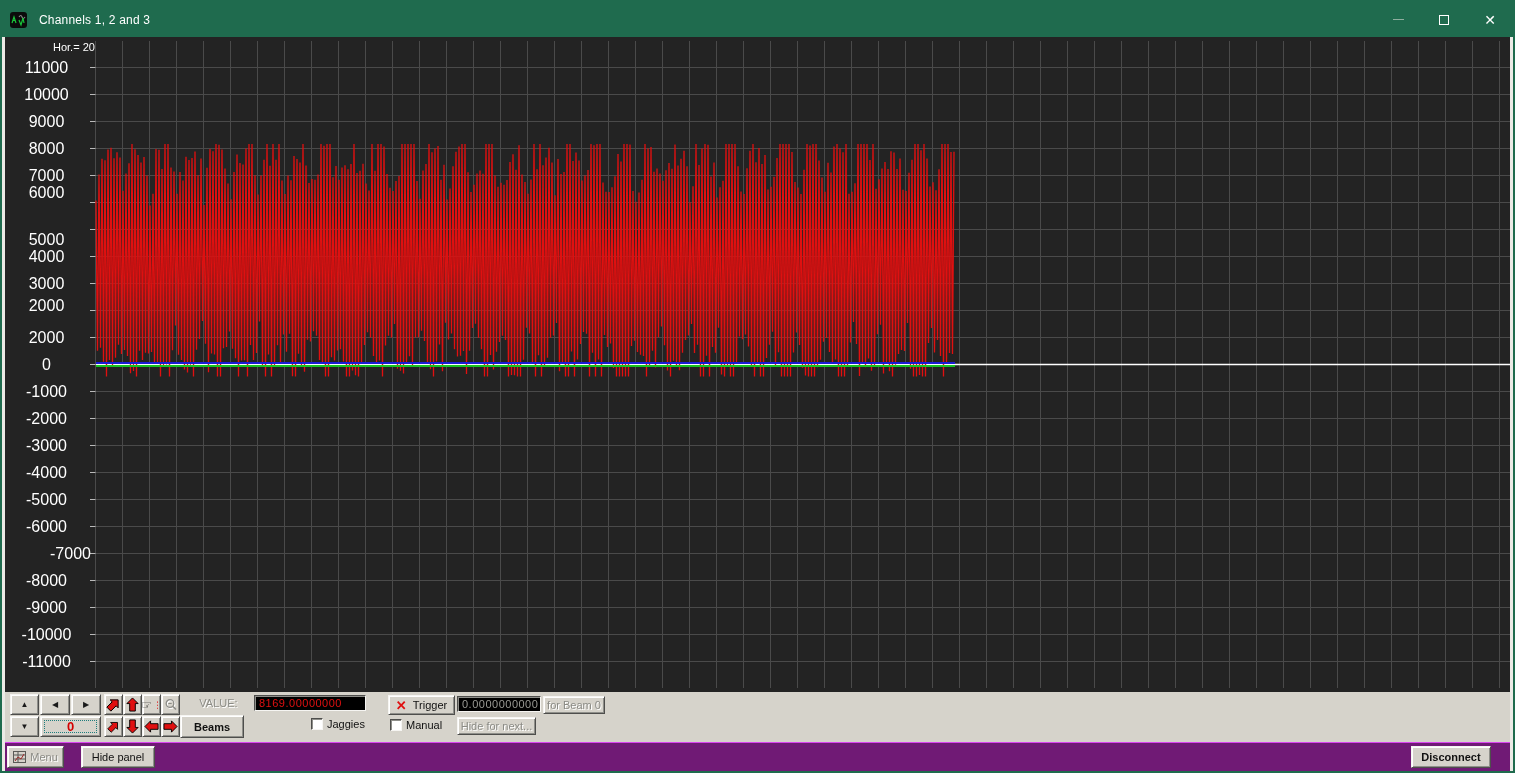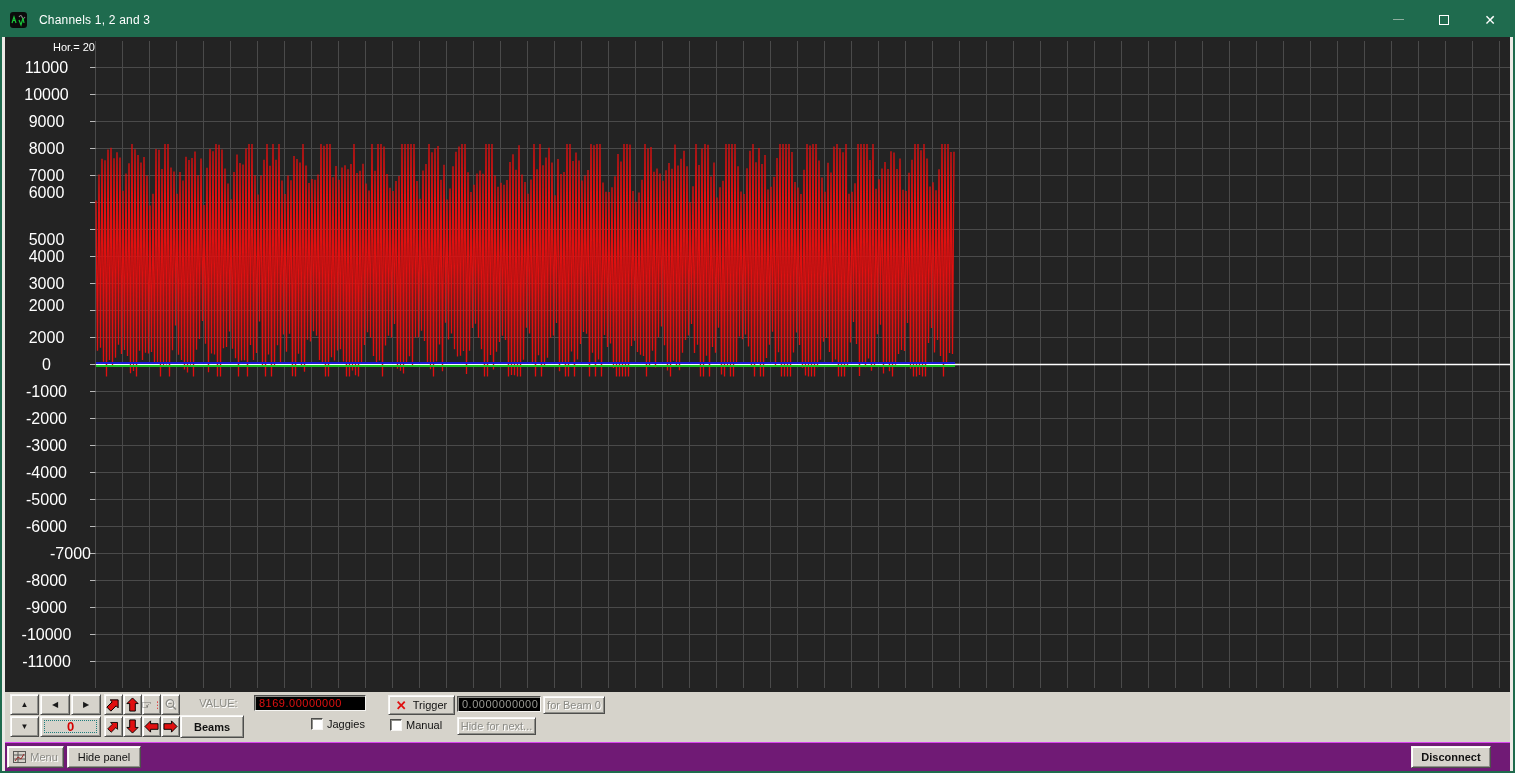--- a/index.html
+++ b/index.html
@@ -310,19 +310,19 @@
       <div class="b95 disabled" style="left:2px;top:3px;width:57px;height:22px">
         <svg class="menu-icon" viewBox="0 0 13 12">
           <rect x="0.5" y="0.5" width="12" height="11" fill="none" stroke="#5a5a56" stroke-width="1"></rect>
           <line x1="0" y1="4" x2="13" y2="4" stroke="#5a5a56"></line>
           <line x1="0" y1="8" x2="13" y2="8" stroke="#5a5a56"></line>
           <line x1="5" y1="0" x2="5" y2="12" stroke="#5a5a56"></line>
           <path d="M2 10 L5 6 L8 8 L11 3" stroke="#9c2b2b" fill="none" stroke-width="1"></path>
         </svg>
         <span>Menu</span>
       </div>
-      <div class="b95" style="left:62px;top:3px;width:74px;height:22px">Hide panel</div>
+      <div class="b95" style="left:76px;top:3px;width:74px;height:22px">Hide panel</div>
       <div class="b95 bold" style="left:1406px;top:3px;width:80px;height:22px">Disconnect</div>
     </div>
     <div class="bottomstrip"></div>
 
   </div>
 </div>
 
 </body></html>

